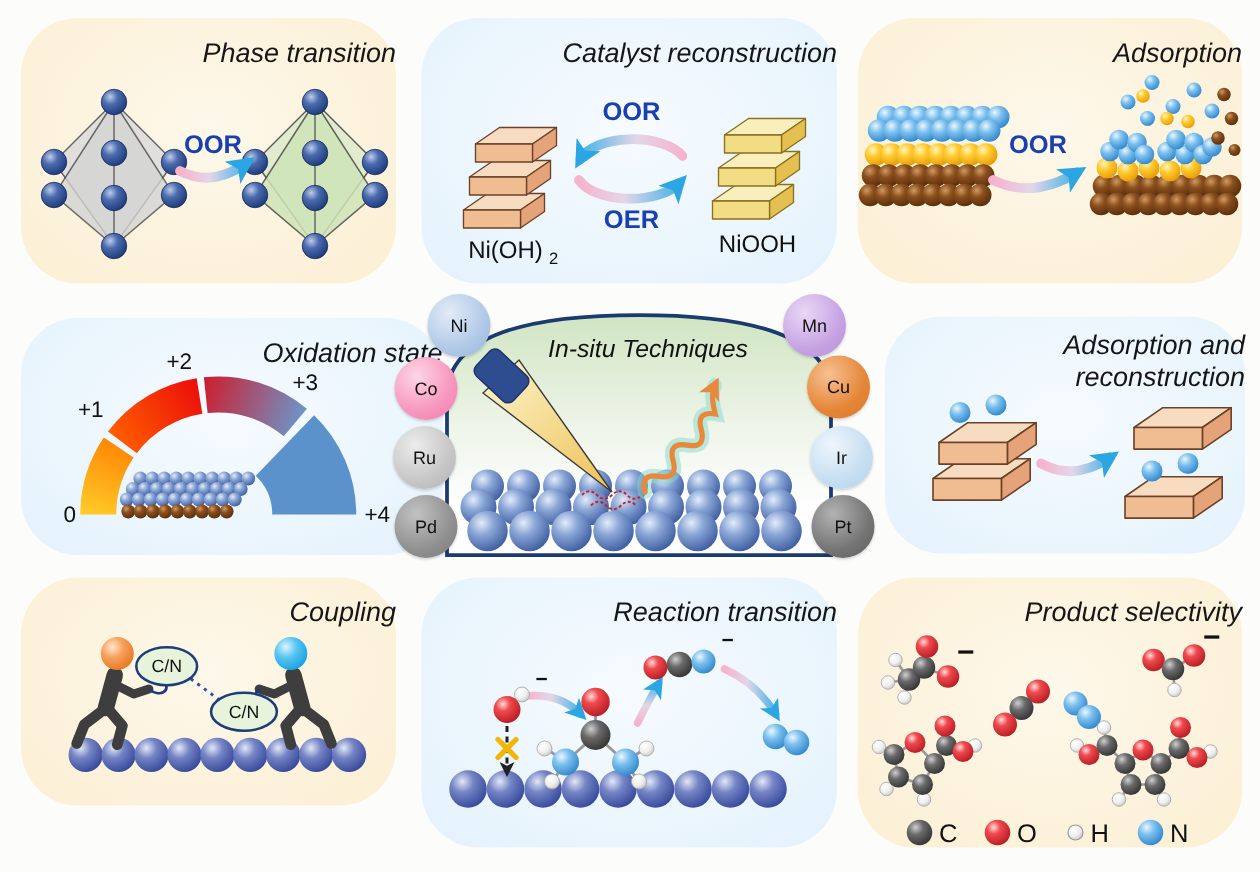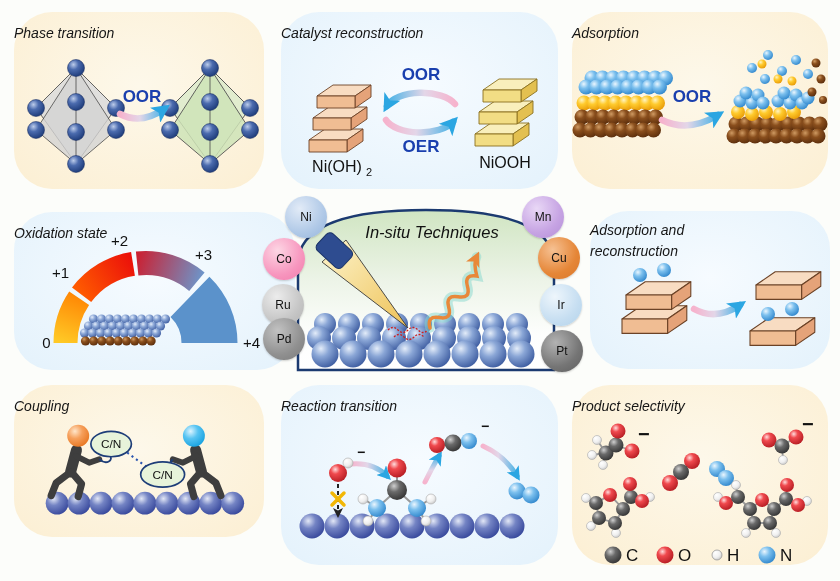--- a/index.html
+++ b/index.html
@@ -1,22 +1,22 @@
 <!DOCTYPE html>
 <html><head>
 <meta charset="utf-8">
 <style>
   *{box-sizing:border-box}
   html,body{margin:0;padding:0;background:#fcfdfa}
   #stage{position:relative;width:840px;height:581px;overflow:hidden;background:#fcfdfa;font-family:"Liberation Sans",sans-serif}
   .panel{position:absolute;border-radius:38px}
   .cream{background:radial-gradient(120% 135% at 50% 42%, #fdf8ea 0%, #fcf0d6 52%, #f6e1b2 100%)}
   .bluep{background:radial-gradient(120% 135% at 50% 42%, #f6fbff 0%, #e6f3fc 52%, #d0e8f8 100%)}
-  .ptitle{position:absolute;top:13px;left:0;right:0;margin:0;text-align:left;
-          font-style:italic;font-weight:400;font-size:14px;color:#161616}
+  .ptitle{position:absolute;top:13px;left:0;right:0;margin:0;text-align:right;
+          font-style:italic;font-weight:400;font-size:18px;color:#161616}
   .ptitle.two{top:9px;line-height:21px}
   .ptitle span{display:block}
   .art{position:absolute;left:0;top:0;width:100%;height:100%}
   svg text{font-family:"Liberation Sans",sans-serif}
   .blue-label{fill:#1a3fae;font-size:17px;font-weight:600}
   .tick{fill:#111;font-size:15px}
   .formula{fill:#111;font-size:16px}
   .formula-sub{fill:#111;font-size:11px}
   .legend-label{fill:#111;font-size:17px}
   .cn{fill:#111;font-size:14px}
@@ -407,21 +407,21 @@
     </g>
     <g transform="translate(138,126) rotate(-48)">
       <path d="M0,0 q7,-11 14,0 t14,0 t14,0 t14,0 t14,0 q7,-11 14,-13" fill="none" stroke="#86d8ce" stroke-width="9.5" stroke-linecap="round" opacity="0.5"></path>
       <path d="M0,0 q7,-11 14,0 t14,0 t14,0 t14,0 t14,0 q7,-11 14,-13" fill="none" stroke="#e8883a" stroke-width="3.5" stroke-linecap="round" marker-end="url(#mOrange)"></path>
     </g>
   </svg>
 
   <div class="elem el-ni" style="left:285px;top:196px">Ni</div>
   <div class="elem el-co" style="left:263px;top:238px">Co</div>
   <div class="elem el-ru" style="left:262px;top:284px">Ru</div>
-  <div class="elem el-pd" style="left:263px;top:318px">Pd</div>
+  <div class="elem el-pd" style="left:263px;top:330px">Pd</div>
   <div class="elem el-mn" style="left:522px;top:196px">Mn</div>
   <div class="elem el-cu" style="left:538px;top:237px">Cu</div>
   <div class="elem el-ir" style="left:540px;top:284px">Ir</div>
   <div class="elem el-pt" style="left:541px;top:330px">Pt</div>
 
   <section class="panel bluep" style="left:590px;top:211px;width:240px;height:158px">
     <h2 class="ptitle two">
       <span>Adsorption and</span>
       <span>reconstruction</span>
     </h2>

